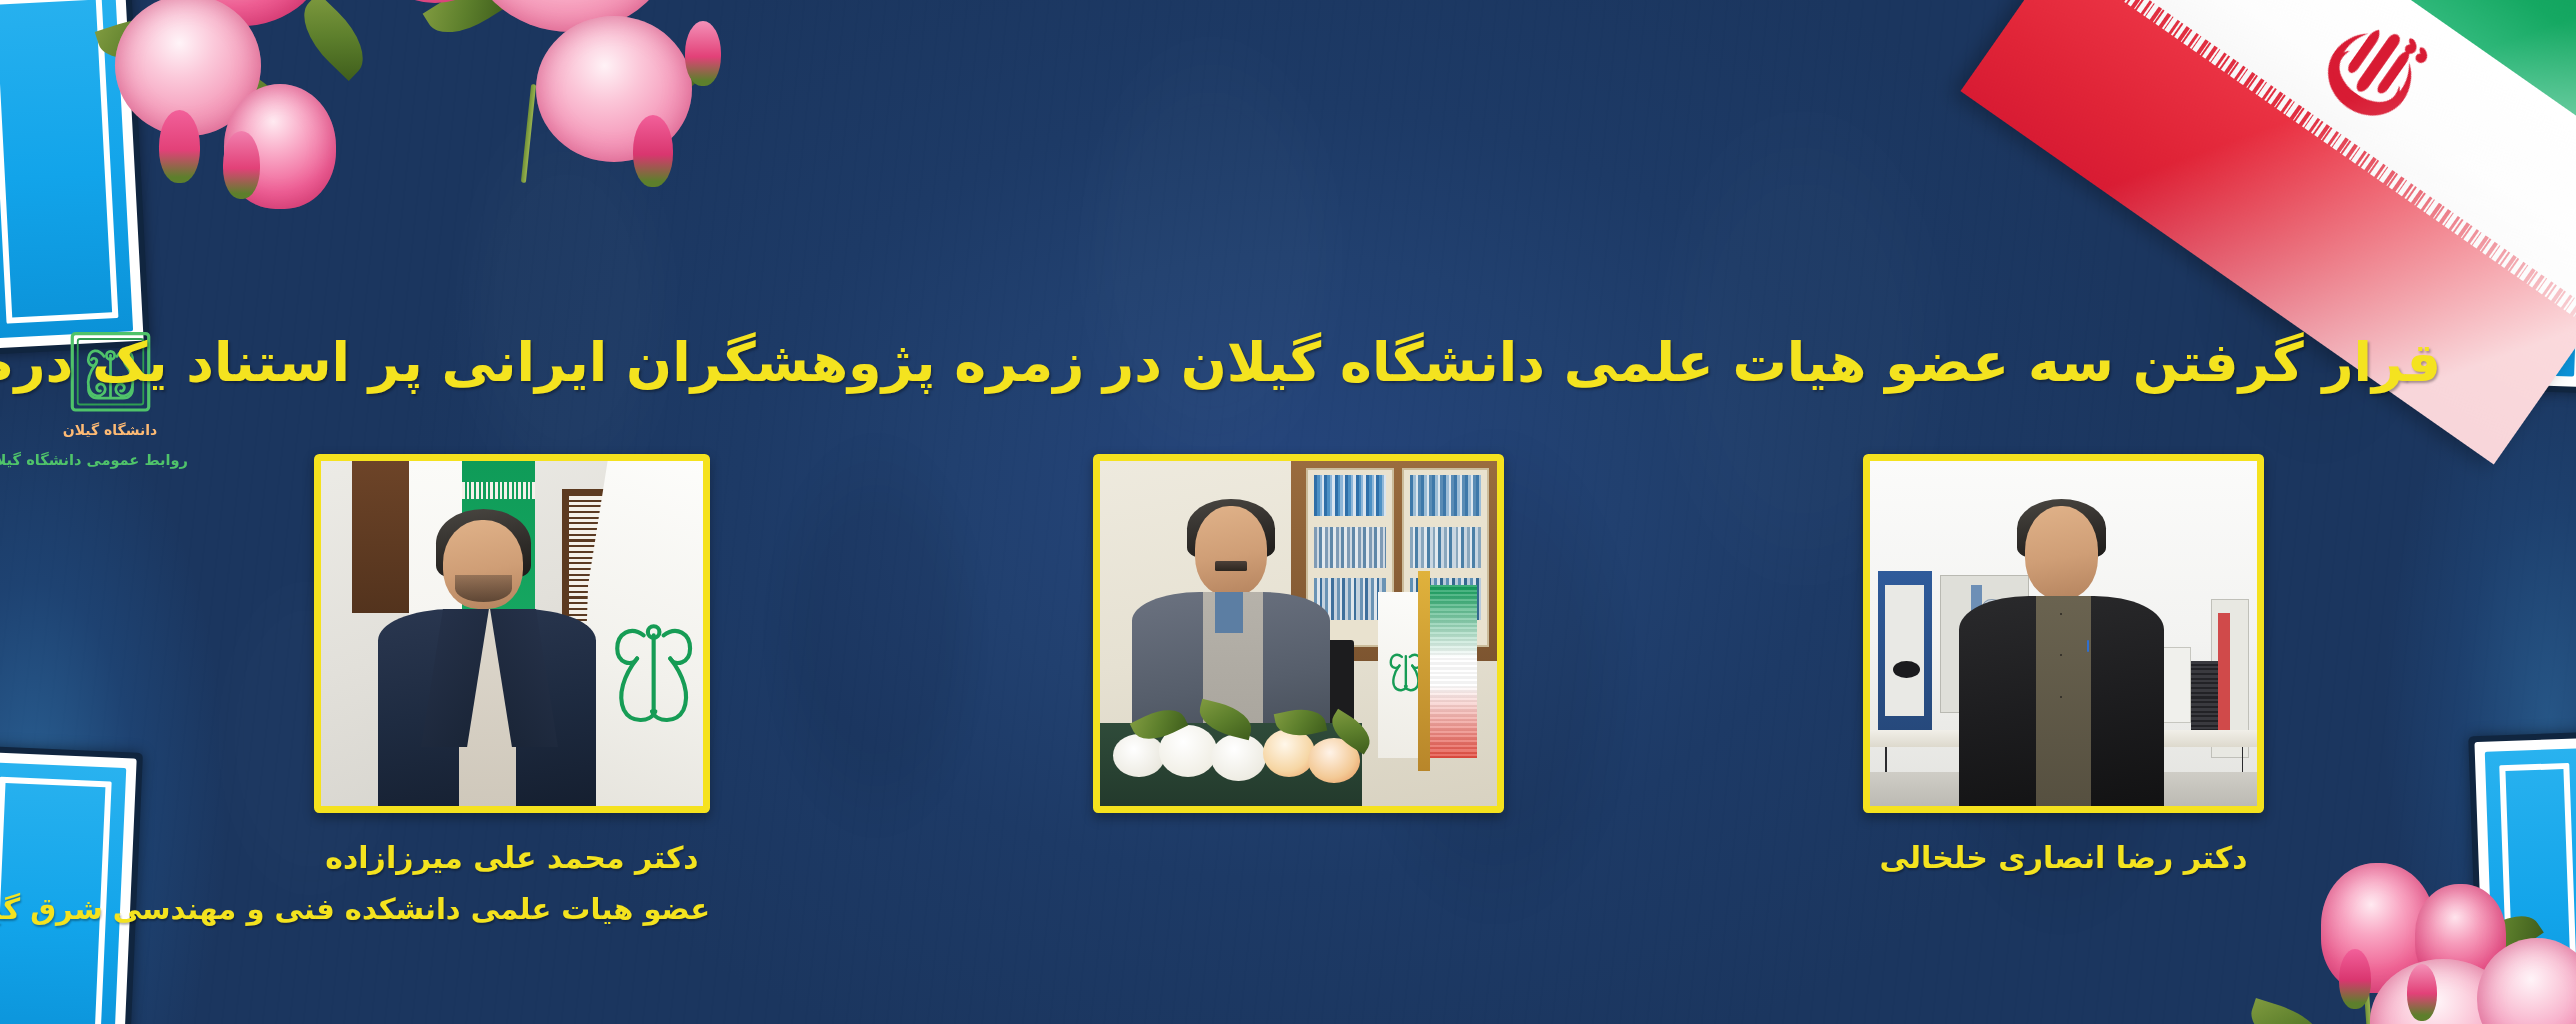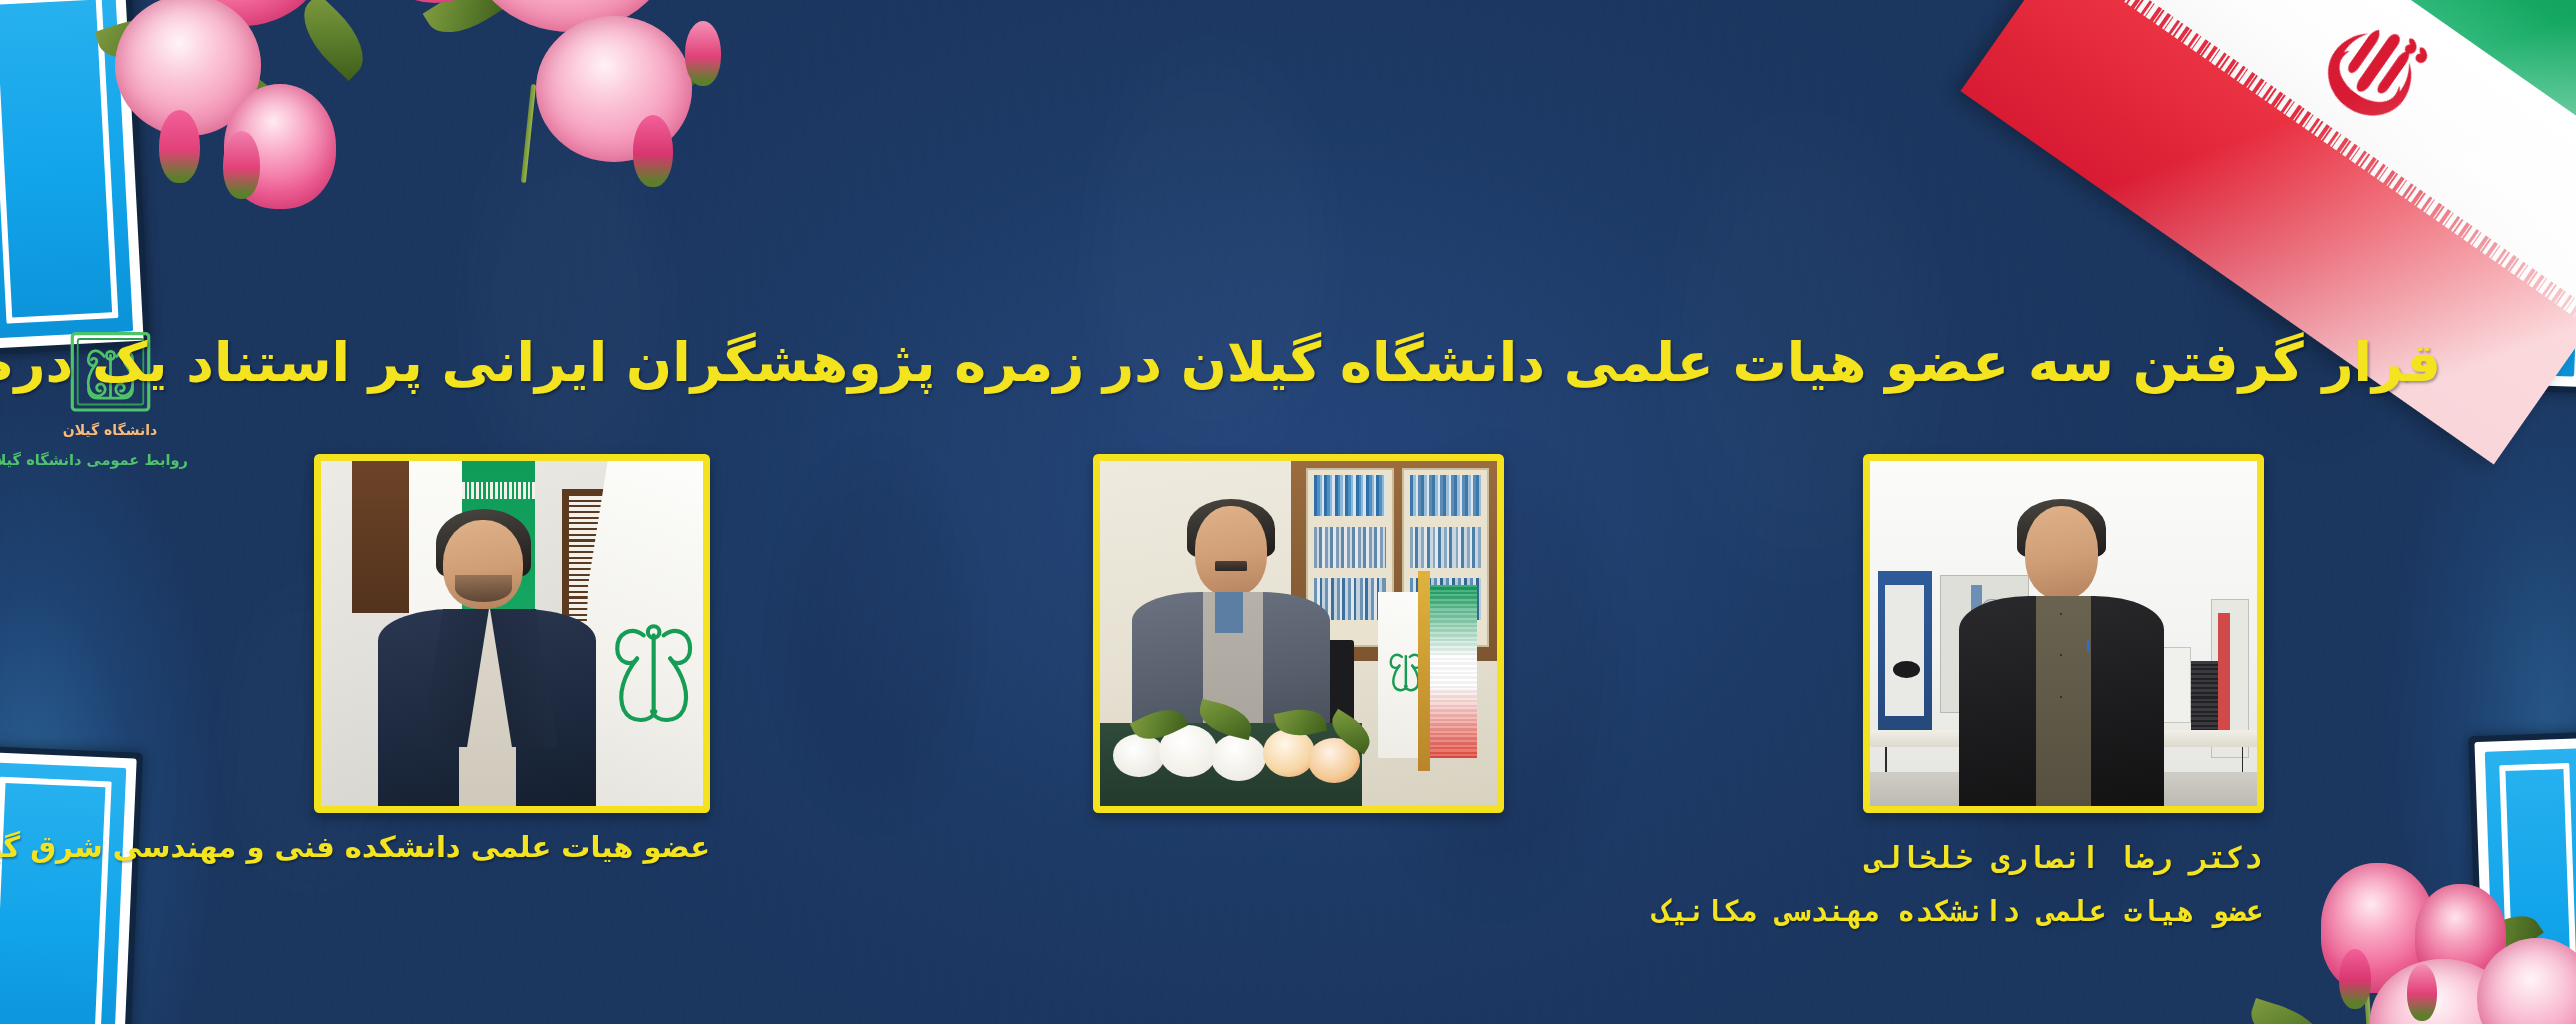--- a/index.html
+++ b/index.html
@@ -223,21 +223,21 @@
     text-align: center;
     color: #f4e31f;
     font-size: 29px;
     font-weight: 700;
     white-space: nowrap;
     text-shadow: 1px 1.6px 2.1px rgba(0,0,0,.30);
     direction: rtl;
   }
   #card-1 { right: 1866px; width: 396px; }
   #card-2 { right: 1072px; width: 411px; }
-  #card-3 { right: 312px;  width: 401px; font-family: Liberation Mono, monospace; }
+  #card-3 { right: 312px;  width: 401px; }
 
   
   .sc { position: absolute; }
   .person-head {
     position: absolute;
     background: linear-gradient(170deg, #e0b289 0%, #cf9e76 55%, #b4835e 100%);
     border-radius: 48% 48% 44% 44%;
   }
   .person-hair {
     position: absolute;
@@ -422,20 +422,21 @@
         background:linear-gradient(180deg,rgba(70,55,45,.40),rgba(50,38,30,.68));"></div>
       <div class="suit" style="left:15%;top:43%;width:57%;height:57%;
         background:linear-gradient(170deg,#2a3750 0%,#1e2b41 50%,#151f30 100%);"></div>
       <div class="shirt" style="left:36%;top:43%;width:15%;height:57%;
         background:linear-gradient(180deg,#ded8cd 0%,#cfc8bb 100%);"></div>
       <div class="sc" style="left:29%;top:43%;width:12%;height:40%;
         background:linear-gradient(120deg,#253149,#1a2537);transform:skewX(-9deg);"></div>
       <div class="sc" style="left:47%;top:43%;width:12%;height:40%;
         background:linear-gradient(-120deg,#253149,#1a2537);transform:skewX(9deg);"></div>
     </div>
+    <div class="card-name">دکتر محمد علی میرزازاده</div>
     <div class="card-role">عضو هیات علمی دانشکده فنی و مهندسی شرق گیلان</div>
   </div>
 
   <div class="card" id="card-2">
     <div class="card-photo">
       <div class="sc" style="inset:0;background:linear-gradient(170deg,#eeeade 0%,#e6e1d2 50%,#d8d2c1 100%);"></div>
 
       <div class="sc" style="left:48%;top:0;width:52%;height:58%;background:linear-gradient(180deg,#9a6c3e,#7d5530);"></div>
       <div class="sc" style="left:52%;top:2%;width:22%;height:52%;background:#e9e2cf;border:2.1px solid #cbbc9b;box-sizing:border-box;"></div>
       <div class="sc" style="left:76%;top:2%;width:22%;height:52%;background:#e9e2cf;border:2.1px solid #cbbc9b;box-sizing:border-box;"></div>
@@ -529,17 +530,16 @@
       <div class="suit" style="left:23%;top:39%;width:53%;height:61%;
         background:linear-gradient(170deg,#2a2a2c 0%,#1d1d1f 52%,#121213 100%);"></div>
       <div class="shirt" style="left:43%;top:39%;width:14%;height:61%;
         background:linear-gradient(180deg,#6a6350 0%,#565040 100%);"></div>
       <div class="sc" style="left:49%;top:44%;width:2.1px;height:2.1px;border-radius:50%;background:#2a2722;"></div>
       <div class="sc" style="left:49%;top:56%;width:2.1px;height:2.1px;border-radius:50%;background:#2a2722;"></div>
       <div class="sc" style="left:49%;top:68%;width:2.1px;height:2.1px;border-radius:50%;background:#2a2722;"></div>
       <div class="sc" style="left:56%;top:52%;width:2.1px;height:11.4px;background:#2f6fd0;border-radius:1px;"></div>
     </div>
     <div class="card-name">دکتر رضا انصاری خلخالی</div>
-    <div class="card-role">عضو هیات علمی دانشکده مهندسی مکانیک</div>
   </div>
 
 </div>
 
 
 </body></html>

